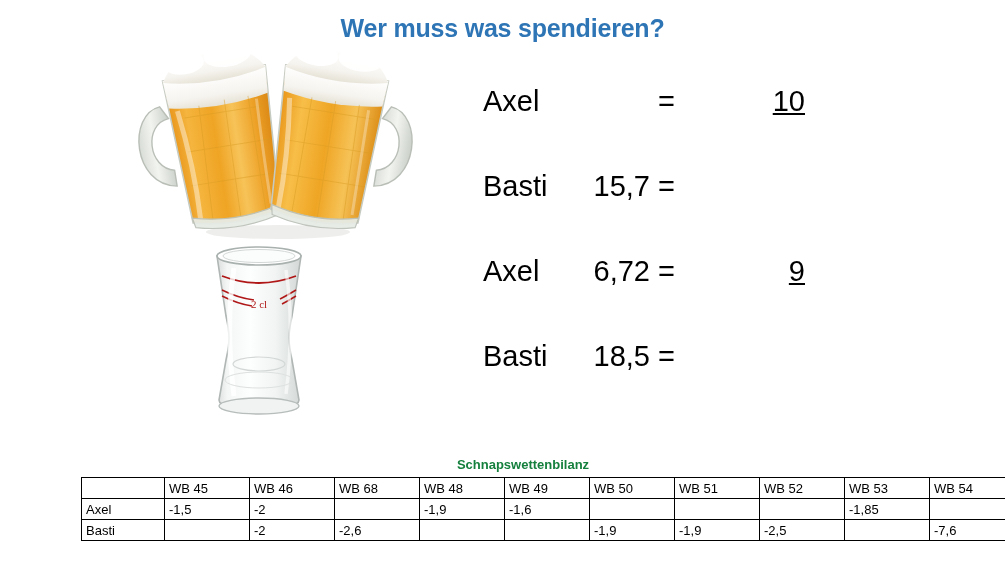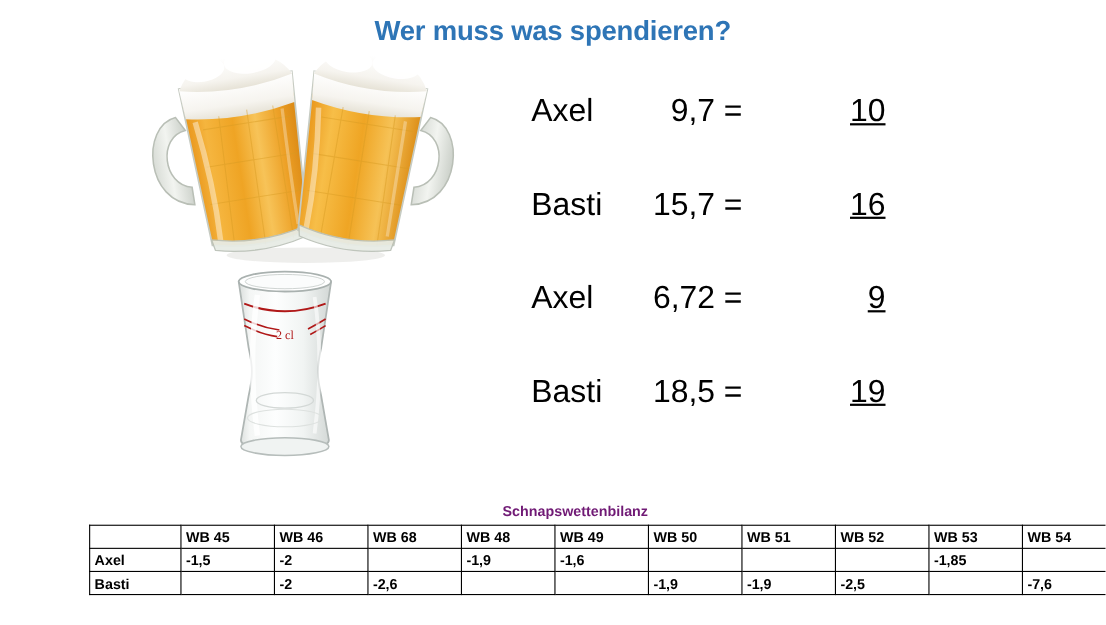--- a/index.html
+++ b/index.html
@@ -90,38 +90,38 @@
 
   
   #balance-caption {
     position: absolute;
     left: 81px;
     top: 457px;
     width: 884px;
     text-align: center;
     font-size: 13px;
     font-weight: bold;
-    color: #701a75;
+    color: #15803d;
   }
   #balance-table {
     position: absolute;
     left: 81px;
     top: 477px;
     width: 884px;
     border-collapse: collapse;
     table-layout: fixed;
     font-size: 13px;
   }
   #balance-table td,
   #balance-table th {
     border: 1px solid #000000;
     height: 20px;
     padding: 0 0 0 4px;
     text-align: left;
-    font-weight: bold;
+    font-weight: normal;
     vertical-align: middle;
     white-space: nowrap;
     overflow: hidden;
   }
   #balance-table .row-label-col { width: 78px; }
   #balance-table .wb-col { width: 80px; }
 </style>
 </head>
 <body>
 
@@ -240,44 +240,41 @@
     <ellipse cx="59" cy="126" rx="26" ry="7" fill="none" stroke="#D3D8D6" stroke-width="1.2"></ellipse>
     <ellipse cx="59" cy="142" rx="34" ry="8" fill="none" stroke="#DDE1DF" stroke-width="1"></ellipse>
     <ellipse cx="59" cy="168" rx="40" ry="8" fill="#F0F3F2" stroke="#B6BDBB" stroke-width="1.4"></ellipse>
   </svg>
 </div>
 
 <div id="tally-list">
 
   <div class="tally-row">
     <span class="tally-name">Axel</span>
-    <span class="tally-value">9,7</span>
     <span class="tally-equals">=</span>
     <span class="tally-result">10</span>
   </div>
 
   <div class="tally-row">
     <span class="tally-name">Basti</span>
     <span class="tally-value">15,7</span>
     <span class="tally-equals">=</span>
-    <span class="tally-result">16</span>
   </div>
 
   <div class="tally-row">
     <span class="tally-name">Axel</span>
     <span class="tally-value">6,72</span>
     <span class="tally-equals">=</span>
     <span class="tally-result">9</span>
   </div>
 
   <div class="tally-row">
     <span class="tally-name">Basti</span>
     <span class="tally-value">18,5</span>
     <span class="tally-equals">=</span>
-    <span class="tally-result">19</span>
   </div>
 
 </div>
 
 <div id="balance-caption">Schnapswettenbilanz</div>
 
 <table id="balance-table">
   <thead>
     <tr>
       <th class="row-label-col"></th>

